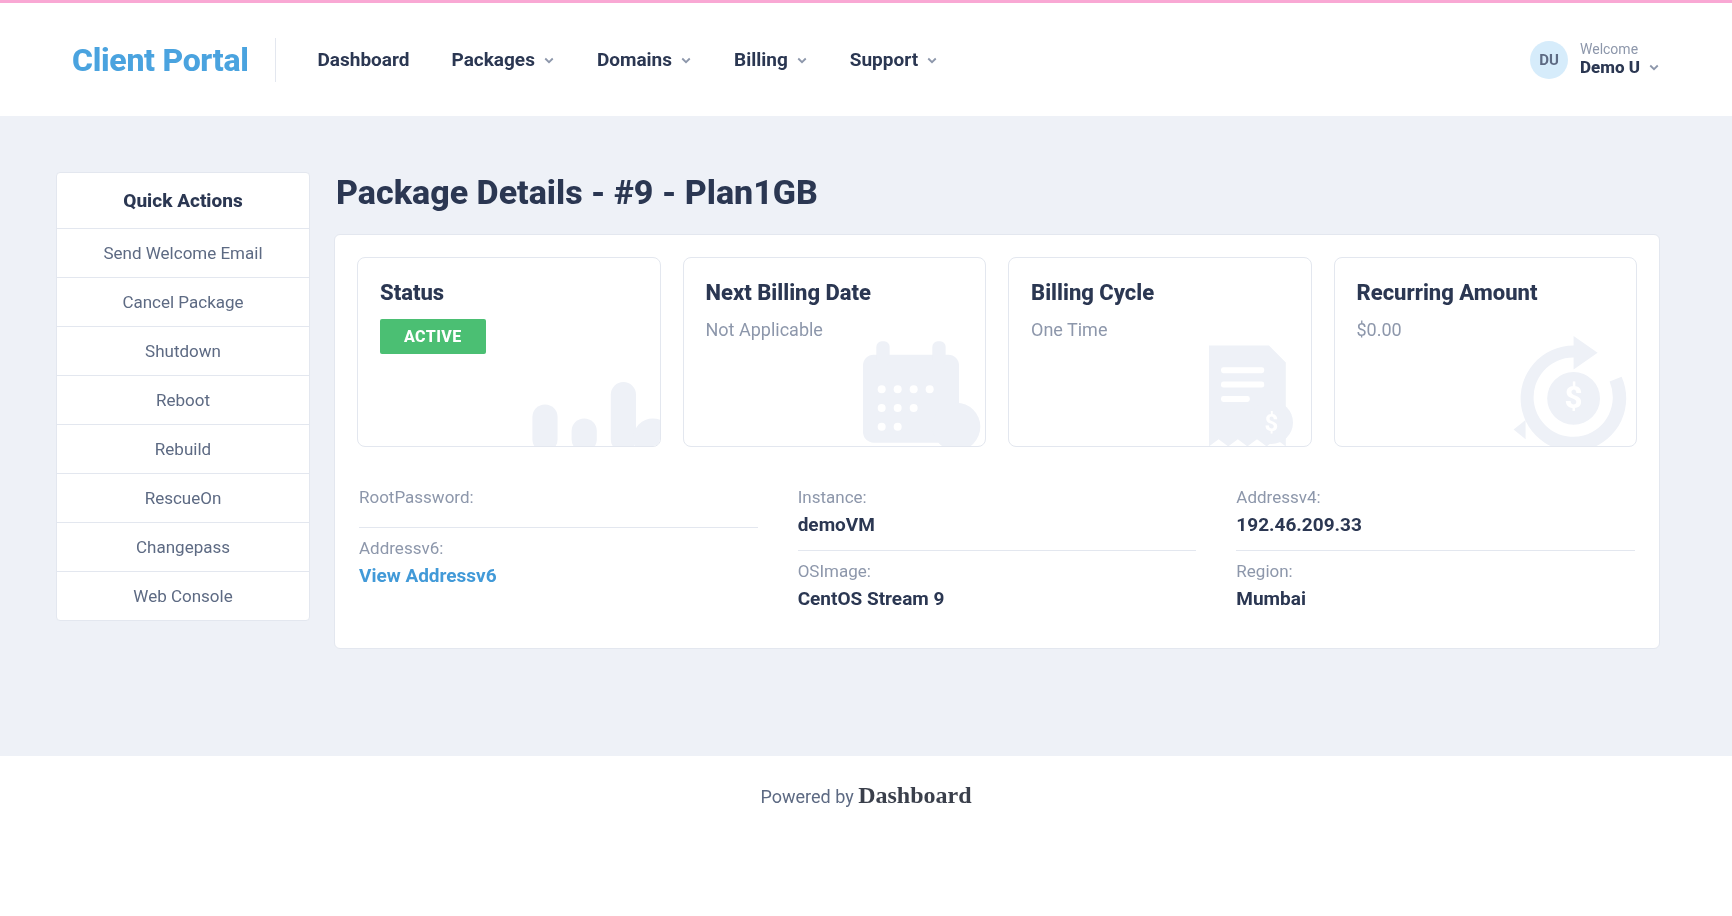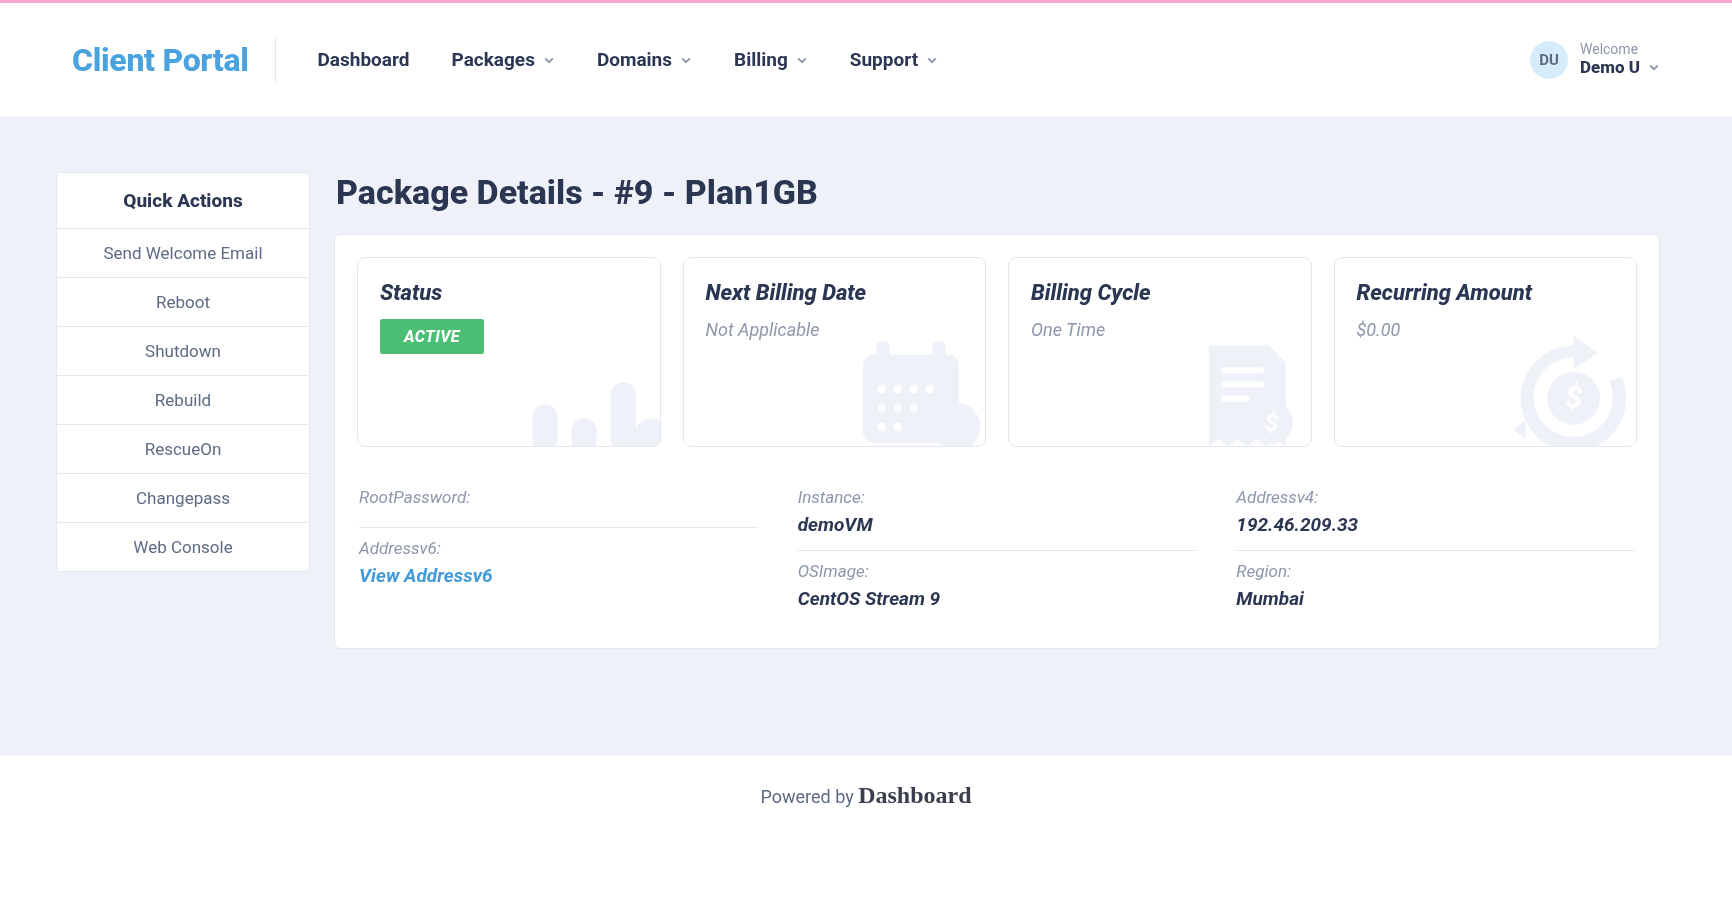--- a/index.html
+++ b/index.html
@@ -102,21 +102,20 @@
   .qa-item:last-child{border-bottom:none}
 
   
   .main{flex:1}
   .title{
     font-weight:800;color:var(--navy);font-size:34px;margin:0 0 22px 2px;
   }
   .panel{
     background:#fff;border:1px solid var(--border);border-radius:6px;
     padding:22px;
-    font-style:italic;
   }
 
   
   .cards{display:flex;gap:22px;margin-bottom:22px}
   .card{
     position:relative;flex:1;background:#fff;border:1px solid var(--border);border-radius:8px;
     padding:22px 22px 30px 22px;height:190px;overflow:hidden;
   }
   .card h3{margin:0 0 14px 0;font-size:22px;color:var(--navy);font-weight:800}
   .card .val{font-size:18px;color:var(--muted)}
@@ -207,22 +206,23 @@
   </div>
 </header>
 
 <div class="page">
 
   <aside class="side">
 
     <div class="qa-box">
       <div class="qa-head">Quick Actions</div>
       <div class="qa-item">Send Welcome Email</div>
+      <div class="qa-item">Cancel Package</div>
+      <div class="qa-item">Shutdown</div>
       <div class="qa-item">Reboot</div>
-      <div class="qa-item">Shutdown</div>
       <div class="qa-item">Rebuild</div>
       <div class="qa-item">RescueOn</div>
       <div class="qa-item">Changepass</div>
       <div class="qa-item">Web Console</div>
     </div>
   </aside>
 
   <main class="main">
     <h1 class="title">Package Details - #9 - Plan1GB</h1>
 

